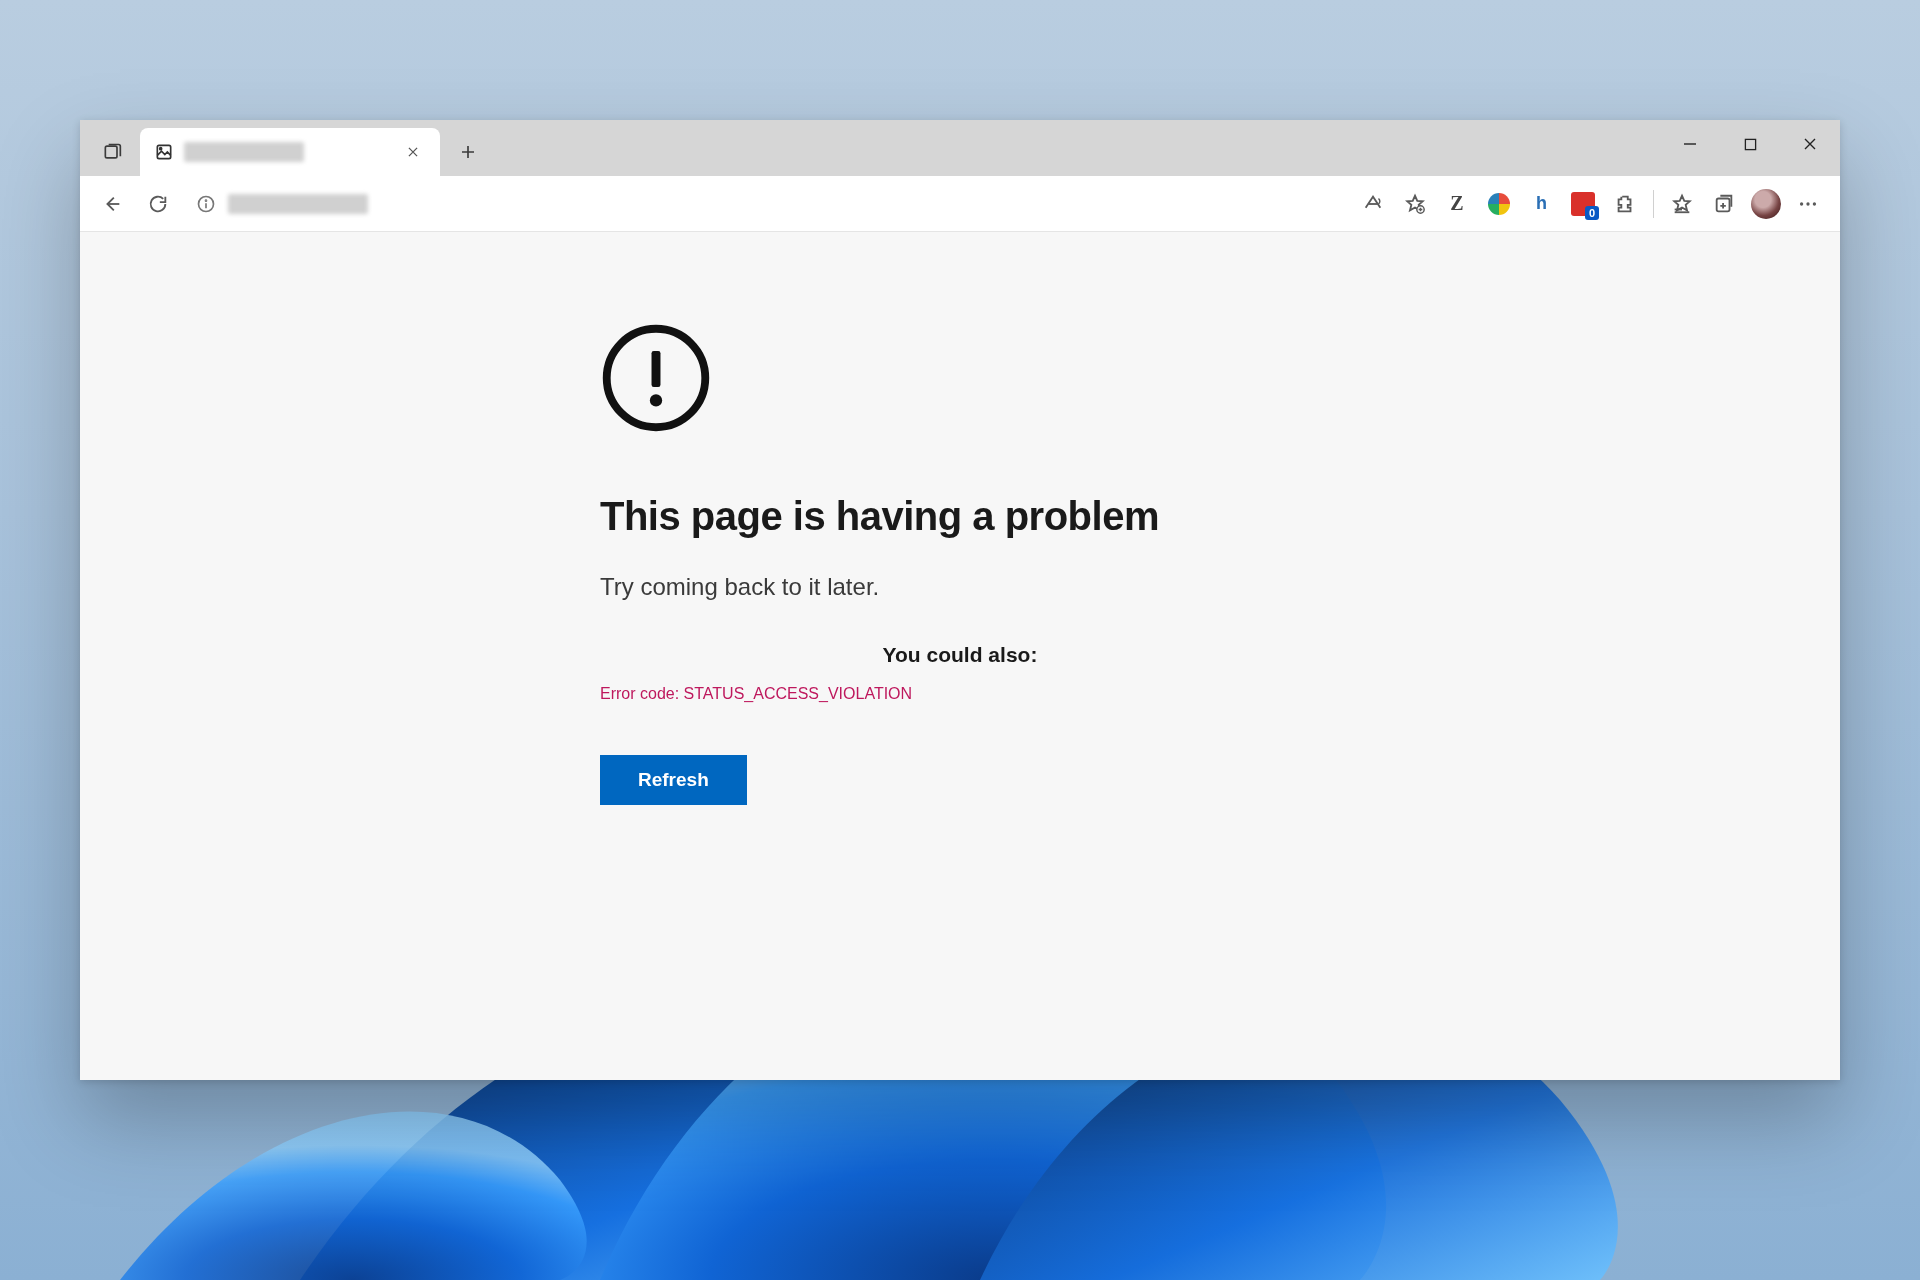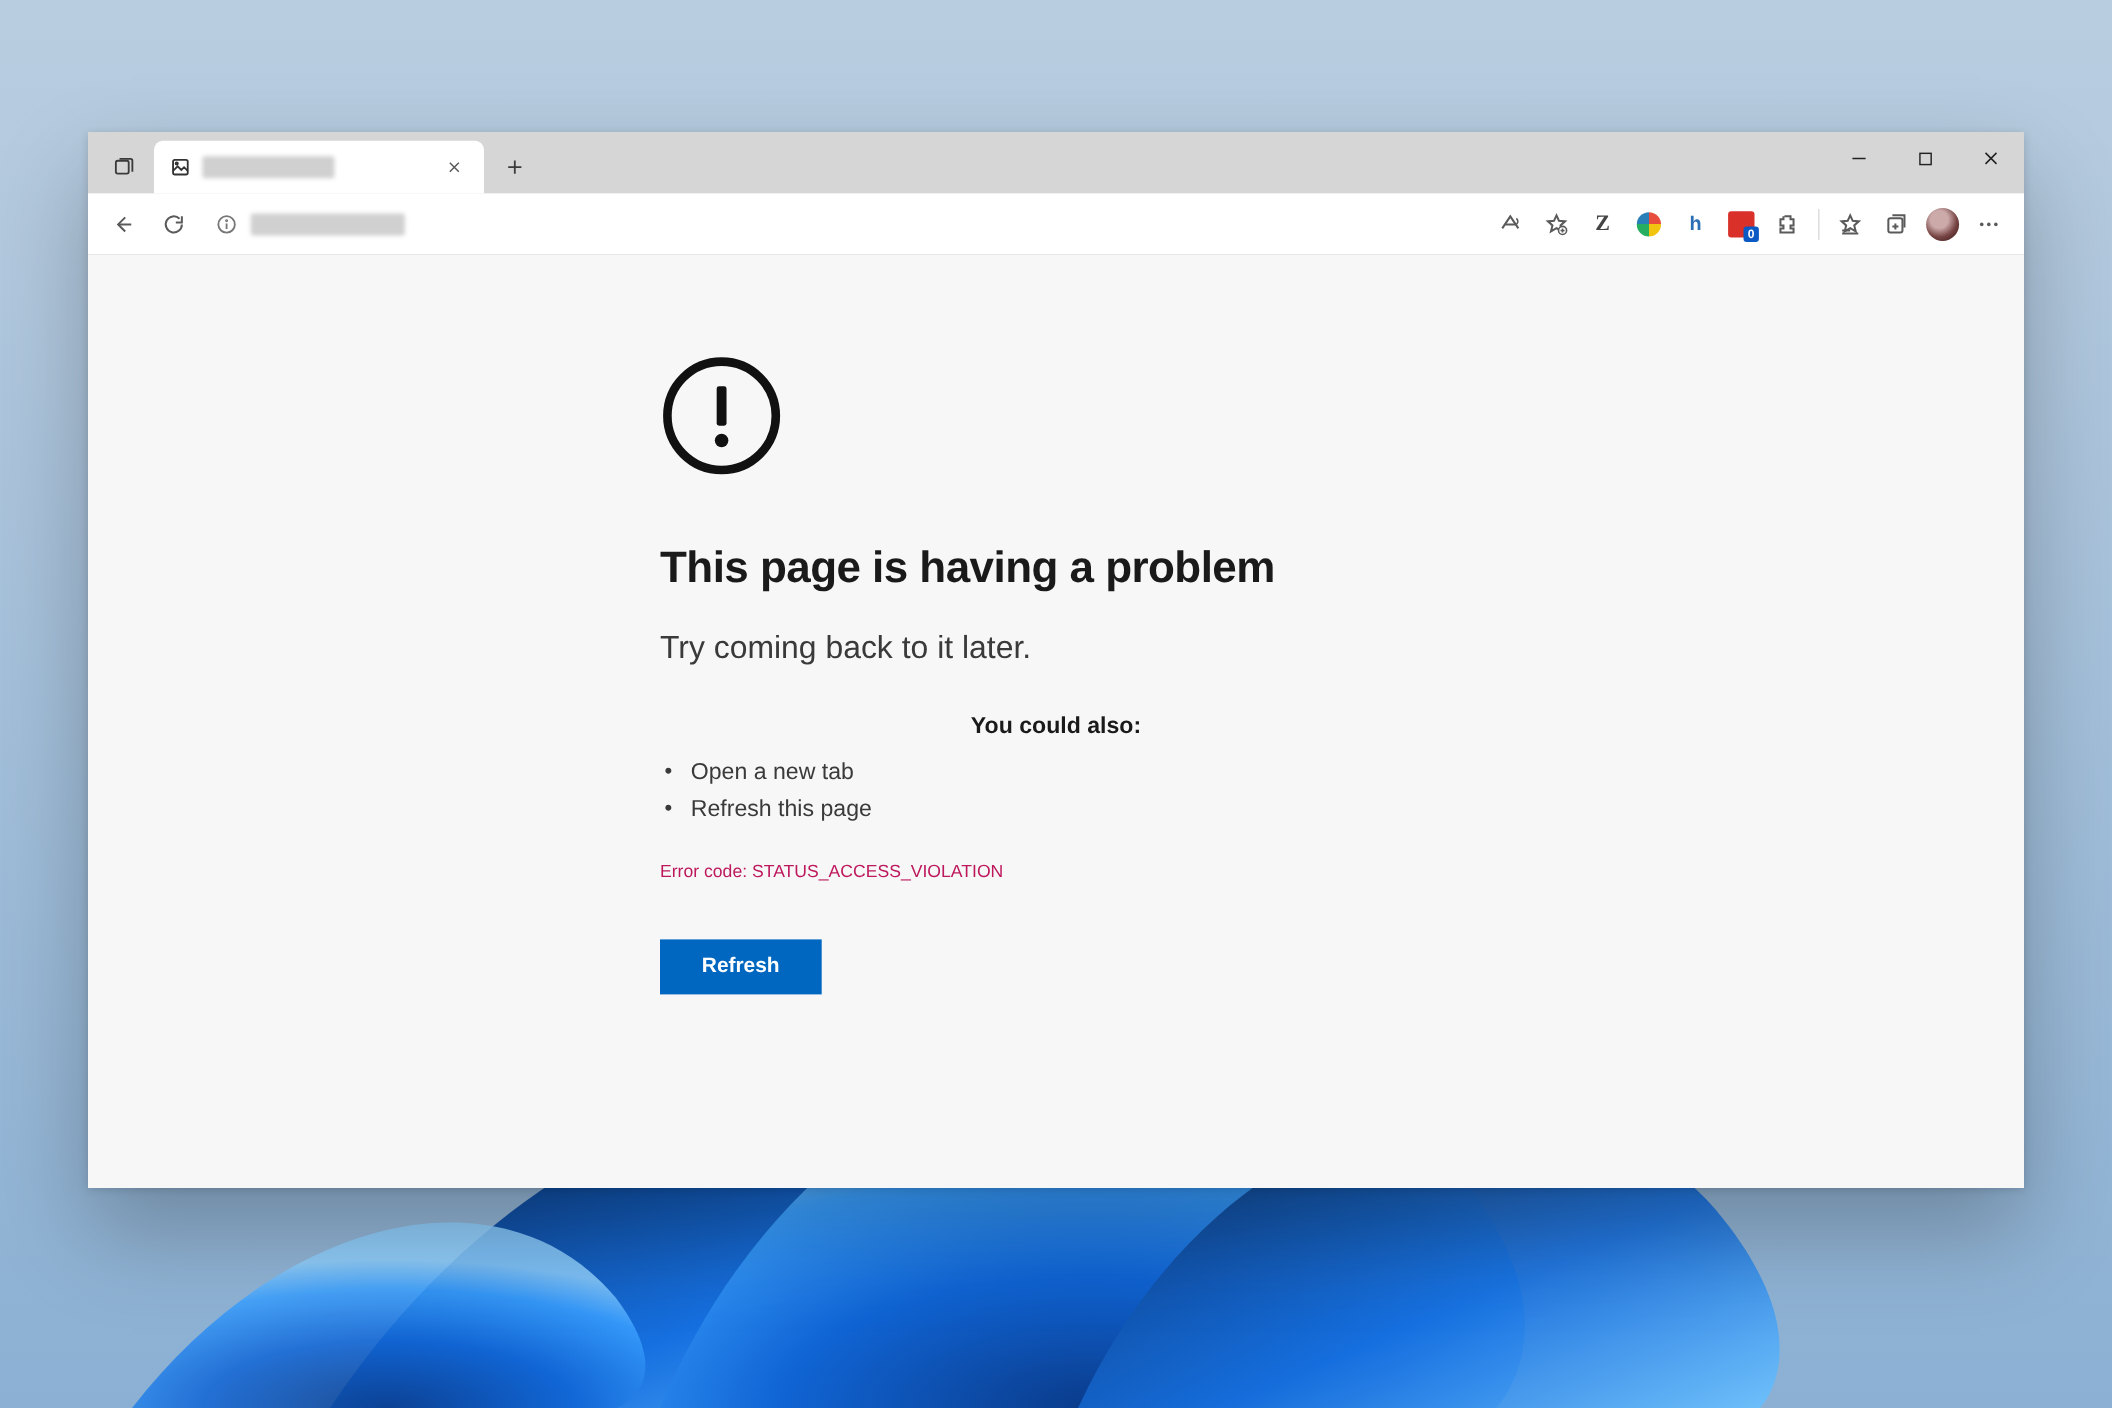--- a/index.html
+++ b/index.html
@@ -147,21 +147,21 @@
     justify-content: center;
   }
   .errbox { width: 720px; }
   .erricon { margin-bottom: 60px; }
   .title {
     font-size: 40px; font-weight: 700; color: #1a1a1a;
     letter-spacing: -0.5px;
     margin-bottom: 34px;
   }
   .sub {
-    font-size: 29px; color: #3a3a3a; margin-bottom: 42px;
+    font-size: 24px; color: #3a3a3a; margin-bottom: 42px;
   }
   .also {
     font-size: 21px; font-weight: 700; color: #1a1a1a; margin-bottom: 18px; text-align: center;
   }
   .bullets { list-style: none; margin-bottom: 36px; }
   .bullets li {
     font-size: 21px; color: #3a3a3a;
     padding-left: 28px; position: relative;
     margin-bottom: 10px;
   }
@@ -341,24 +341,20 @@
       <div class="erricon">
         <svg width="112" height="112" viewBox="0 0 100 100">
           <circle cx="50" cy="50" r="44" fill="none" stroke="#111" stroke-width="7"></circle>
           <rect x="46" y="26" width="8" height="32" rx="2" fill="#111"></rect>
           <circle cx="50" cy="70" r="5.5" fill="#111"></circle>
         </svg>
       </div>
       <h1 class="title">This page is having a problem</h1>
       <p class="sub">Try coming back to it later.</p>
       <p class="also">You could also:</p>
-      <ul class="bullets">
-        <li>Open a new tab</li>
-        <li>Refresh this page</li>
-      </ul>
       <p class="errcode">
         <span>Error code:</span>
         <span>STATUS_ACCESS_VIOLATION</span>
       </p>
       <button class="refresh-btn">Refresh</button>
     </div>
   </div>
 
 </div>
 

